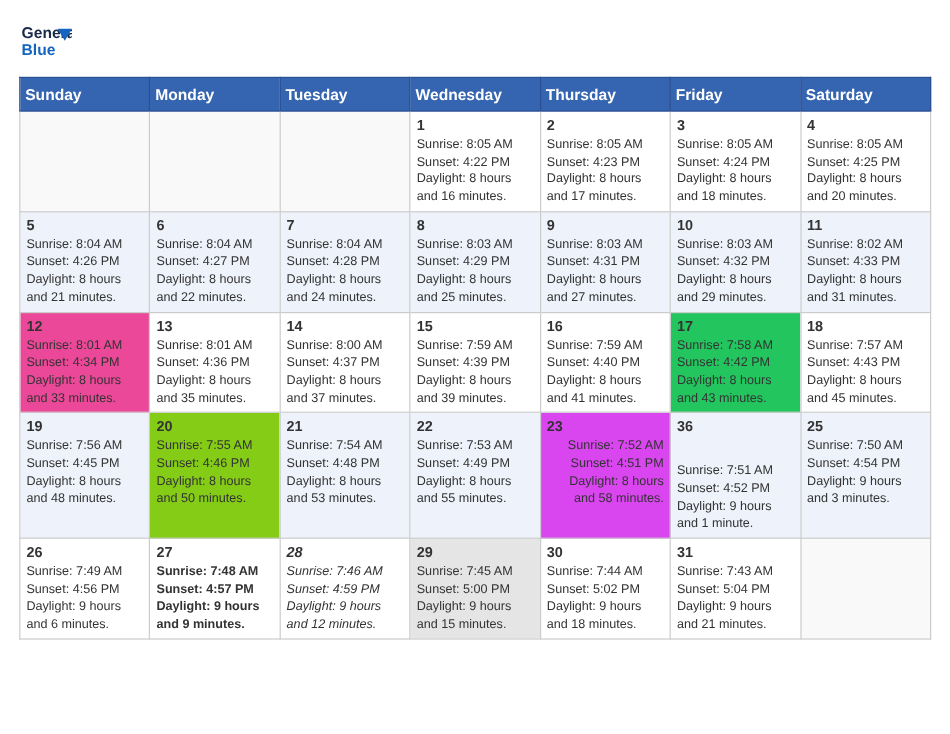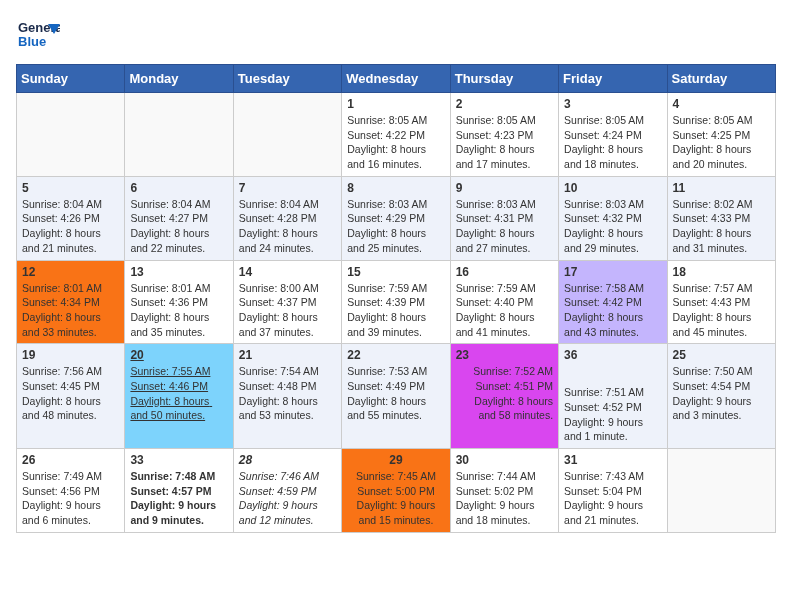--- a/index.html
+++ b/index.html
@@ -176,21 +176,21 @@
 Daylight: 8 hours and 29 minutes.</div>
         </td>
         <td style="background: rgb(238, 242, 250);">
           <span class="day-num">11</span>
           <div class="day-info" style="white-space: pre-wrap;">Sunrise: 8:02 AM
 Sunset: 4:33 PM
 Daylight: 8 hours and 31 minutes.</div>
         </td>
       </tr>
       <tr>
-        <td style="background: #f97316;">
+        <td style="background: #ec4899;">
           <span class="day-num">12</span>
           <div class="day-info" style="white-space: pre-wrap;">Sunrise: 8:01 AM
 Sunset: 4:34 PM
 Daylight: 8 hours and 33 minutes.</div>
         </td>
         <td style="background: rgb(255, 255, 255);">
           <span class="day-num">13</span>
           <div class="day-info" style="white-space: pre-wrap;">Sunrise: 8:01 AM
 Sunset: 4:36 PM
 Daylight: 8 hours and 35 minutes.</div>
@@ -206,41 +206,41 @@
           <div class="day-info" style="white-space: pre-wrap;">Sunrise: 7:59 AM
 Sunset: 4:39 PM
 Daylight: 8 hours and 39 minutes.</div>
         </td>
         <td style="background: rgb(255, 255, 255);">
           <span class="day-num">16</span>
           <div class="day-info" style="white-space: pre-wrap;">Sunrise: 7:59 AM
 Sunset: 4:40 PM
 Daylight: 8 hours and 41 minutes.</div>
         </td>
-        <td style="background: #c4b5fd; margin-left: 41px;">
+        <td style="background: #22c55e; margin-left: 41px;">
           <span class="day-num">17</span>
           <div class="day-info" style="white-space: pre-wrap;">Sunrise: 7:58 AM
 Sunset: 4:42 PM
 Daylight: 8 hours and 43 minutes.</div>
         </td>
         <td style="background: rgb(255, 255, 255);">
           <span class="day-num">18</span>
           <div class="day-info" style="white-space: pre-wrap;">Sunrise: 7:57 AM
 Sunset: 4:43 PM
 Daylight: 8 hours and 45 minutes.</div>
         </td>
       </tr>
       <tr>
         <td style="background: rgb(238, 242, 250);">
           <span class="day-num">19</span>
           <div class="day-info" style="white-space: pre-wrap;">Sunrise: 7:56 AM
 Sunset: 4:45 PM
 Daylight: 8 hours and 48 minutes.</div>
         </td>
-        <td style="background: #7dd3fc; text-decoration: underline;">
+        <td style="background: #84cc16;">
           <span class="day-num">20</span>
           <div class="day-info" style="white-space: pre-wrap;">Sunrise: 7:55 AM
 Sunset: 4:46 PM
 Daylight: 8 hours and 50 minutes.</div>
         </td>
         <td style="background: rgb(238, 242, 250);">
           <span class="day-num">21</span>
           <div class="day-info" style="white-space: pre-wrap;">Sunrise: 7:54 AM
 Sunset: 4:48 PM
 Daylight: 8 hours and 53 minutes.</div>
@@ -271,32 +271,32 @@
         </td>
       </tr>
       <tr>
         <td style="background: rgb(255, 255, 255);">
           <span class="day-num">26</span>
           <div class="day-info" style="white-space: pre-wrap;">Sunrise: 7:49 AM
 Sunset: 4:56 PM
 Daylight: 9 hours and 6 minutes.</div>
         </td>
         <td style="background: rgb(255, 255, 255);">
-          <span class="day-num">33</span>
+          <span class="day-num">27</span>
           <div class="day-info" style="white-space: pre-wrap; font-weight: bold;">Sunrise: 7:48 AM
 Sunset: 4:57 PM
 Daylight: 9 hours and 9 minutes.</div>
         </td>
         <td style="background: rgb(255, 255, 255); font-style: italic;">
           <span class="day-num">28</span>
           <div class="day-info" style="white-space: pre-wrap;">Sunrise: 7:46 AM
 Sunset: 4:59 PM
 Daylight: 9 hours and 12 minutes.</div>
         </td>
-        <td style="background: #f97316; text-align: center;">
+        <td style="background: #e5e5e5;">
           <span class="day-num">29</span>
           <div class="day-info" style="white-space: pre-wrap;">Sunrise: 7:45 AM
 Sunset: 5:00 PM
 Daylight: 9 hours and 15 minutes.</div>
         </td>
         <td style="background: rgb(255, 255, 255);">
           <span class="day-num">30</span>
           <div class="day-info" style="white-space: pre-wrap;">Sunrise: 7:44 AM
 Sunset: 5:02 PM
 Daylight: 9 hours and 18 minutes.</div>

